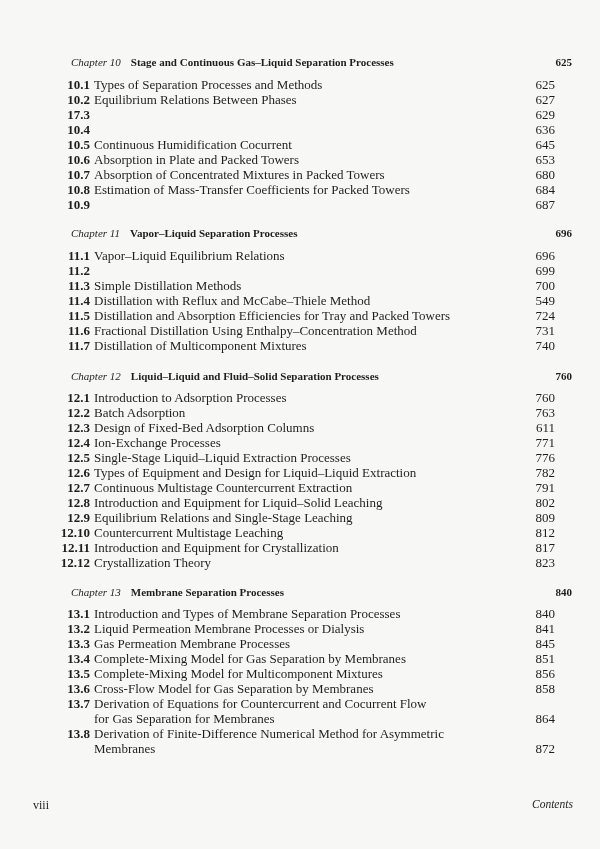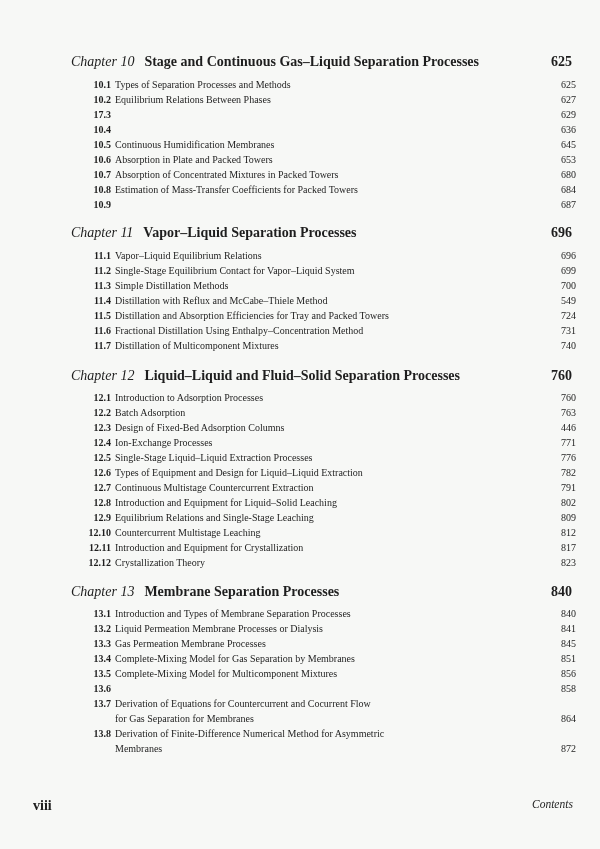--- a/index.html
+++ b/index.html
@@ -2,35 +2,35 @@
 <html><head>
 <meta charset="utf-8">
 <style>
   html, body { margin:0; padding:0; }
   body {
     width:600px; height:849px; background:#f7f8f6; position:relative; overflow:hidden;
     font-family:"Liberation Serif", serif; color:#1e1e1e;
   }
   .chapter {
     position:absolute; left:71px; width:501px; height:16px;
-    font-size:14px; line-height:16px;
+    font-size:11px; line-height:16px;
   }
   .chapter .clabel { font-style:italic; }
   .chapter .ctitle { font-weight:bold; margin-left:10px; }
   .chapter .cpage { position:absolute; right:0; top:0; font-weight:bold; }
   .entry {
-    position:absolute; left:64px; width:512px; height:15px;
-    font-size:10px; line-height:15px;
+    position:absolute; left:43px; width:512px; height:15px;
+    font-size:13px; line-height:15px;
   }
   .entry .num { position:absolute; left:0; width:47px; text-align:right; font-weight:bold; }
   .entry .title { position:absolute; left:51px; white-space:nowrap; }
   .entry .title2 { position:absolute; left:51px; top:15px; white-space:nowrap; }
   .entry .page { position:absolute; right:0; top:0; }
   .entry.two .page { top:15px; }
-  .footer-left { position:absolute; left:33px; top:798px; font-weight:bold; font-size:14px; }
+  .footer-left { position:absolute; left:33px; top:798px; font-weight:normal; font-size:12px; }
   .footer-right { position:absolute; left:532px; top:798px; font-style:italic; font-size:11.5px; }
 </style>
 </head>
 <body>
 
 <div class="chapter" style="top:54px">
   <span class="clabel">Chapter 10</span><span class="ctitle">Stage and Continuous Gas–Liquid Separation Processes</span>
   <span class="cpage">625</span>
 </div>
 <div class="entry" style="top:77px">
@@ -46,21 +46,21 @@
 <div class="entry" style="top:107px">
     <span class="num">17.3</span>
     <span class="page">629</span>
   </div>
 <div class="entry" style="top:122px">
     <span class="num">10.4</span>
     <span class="page">636</span>
   </div>
 <div class="entry" style="top:137px">
     <span class="num">10.5</span>
-    <span class="title">Continuous Humidification Membranes</span>
+    <span class="title">Continuous Humidification Cocurrent</span>
     <span class="page">645</span>
   </div>
 <div class="entry" style="top:152px">
     <span class="num">10.6</span>
     <span class="title">Absorption in Plate and Packed Towers</span>
     <span class="page">653</span>
   </div>
 <div class="entry" style="top:167px">
     <span class="num">10.7</span>
     <span class="title">Absorption of Concentrated Mixtures in Packed Towers</span>
@@ -80,21 +80,20 @@
   <span class="clabel">Chapter 11</span><span class="ctitle">Vapor–Liquid Separation Processes</span>
   <span class="cpage">696</span>
 </div>
 <div class="entry" style="top:248px">
     <span class="num">11.1</span>
     <span class="title">Vapor–Liquid Equilibrium Relations</span>
     <span class="page">696</span>
   </div>
 <div class="entry" style="top:263px">
     <span class="num">11.2</span>
-    <span class="title">Single-Stage Equilibrium Contact for Vapor–Liquid System</span>
     <span class="page">699</span>
   </div>
 <div class="entry" style="top:278px">
     <span class="num">11.3</span>
     <span class="title">Simple Distillation Methods</span>
     <span class="page">700</span>
   </div>
 <div class="entry" style="top:293px">
     <span class="num">11.4</span>
     <span class="title">Distillation with Reflux and McCabe–Thiele Method</span>
@@ -126,21 +125,21 @@
     <span class="page">760</span>
   </div>
 <div class="entry" style="top:405px">
     <span class="num">12.2</span>
     <span class="title">Batch Adsorption</span>
     <span class="page">763</span>
   </div>
 <div class="entry" style="top:420px">
     <span class="num">12.3</span>
     <span class="title">Design of Fixed-Bed Adsorption Columns</span>
-    <span class="page">446</span>
+    <span class="page">611</span>
   </div>
 <div class="entry" style="top:435px">
     <span class="num">12.4</span>
     <span class="title">Ion-Exchange Processes</span>
     <span class="page">771</span>
   </div>
 <div class="entry" style="top:450px">
     <span class="num">12.5</span>
     <span class="title">Single-Stage Liquid–Liquid Extraction Processes</span>
     <span class="page">776</span>
@@ -205,20 +204,21 @@
     <span class="title">Complete-Mixing Model for Gas Separation by Membranes</span>
     <span class="page">851</span>
   </div>
 <div class="entry" style="top:666px">
     <span class="num">13.5</span>
     <span class="title">Complete-Mixing Model for Multicomponent Mixtures</span>
     <span class="page">856</span>
   </div>
 <div class="entry" style="top:681px">
     <span class="num">13.6</span>
+    <span class="title">Cross-Flow Model for Gas Separation by Membranes</span>
     <span class="page">858</span>
   </div>
 <div class="entry two" style="top:696px">
     <span class="num">13.7</span>
     <span class="title">Derivation of Equations for Countercurrent and Cocurrent Flow</span>
     <span class="title2">for Gas Separation for Membranes</span>
     <span class="page">864</span>
   </div>
 <div class="entry two" style="top:726px">
     <span class="num">13.8</span>

